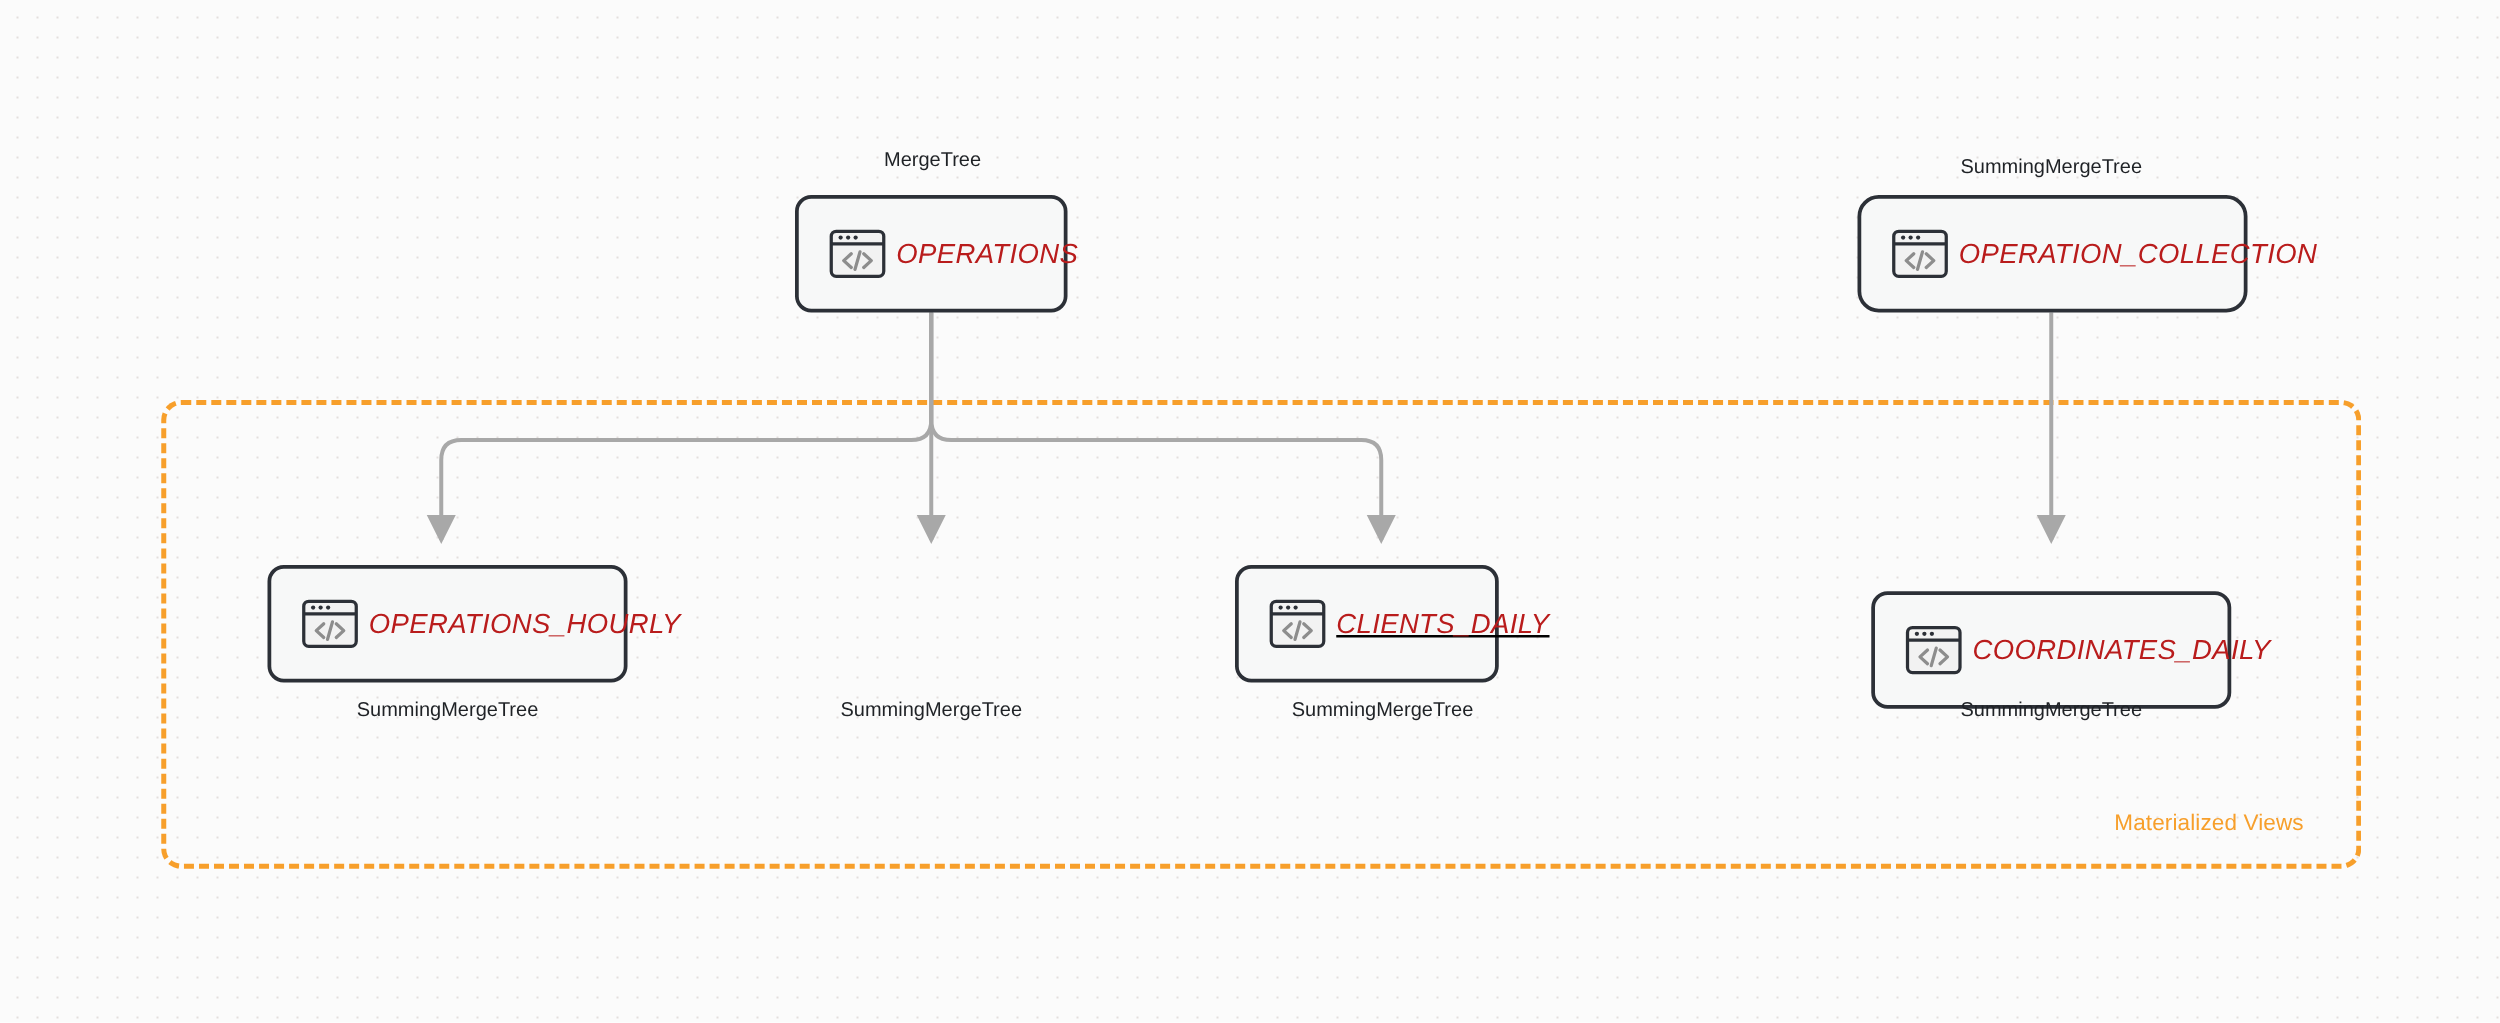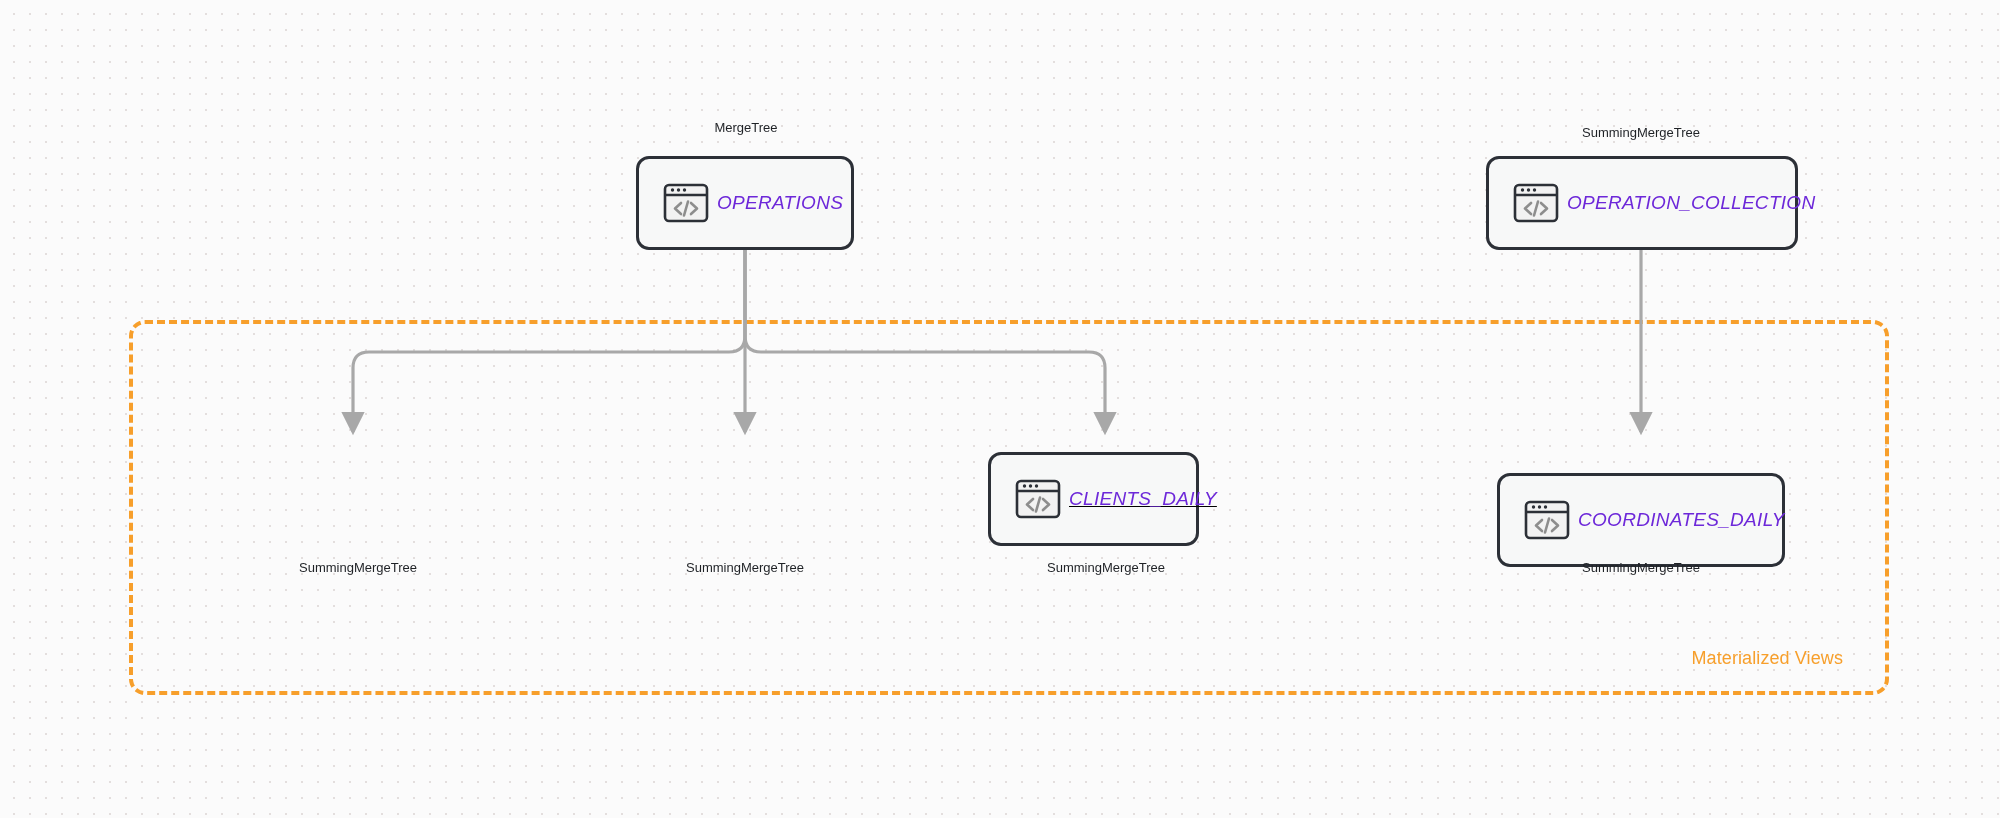--- a/index.html
+++ b/index.html
@@ -69,30 +69,30 @@
     flex: 0 0 auto;
     margin-left: 22px;
     width: 50px;
     height: 50px;
   }
 
   .node-title {
     flex: 1 1 auto;
     text-align: center;
     font-style: italic;
-    font-size: 19px;
-    color: #6d28d9;
+    font-size: 22px;
+    color: #b91c1c;
     letter-spacing: 0.3px;
     padding: 0 18px 0 6px;
     white-space: nowrap;
   }
 
   .engine-label {
     position: absolute;
-    font-size: 13px;
+    font-size: 16px;
     color: #1f2226;
     white-space: nowrap;
     text-align: center;
   }
 </style>
 </head>
 <body>
 
 <div id="canvas">
 
@@ -130,36 +130,51 @@
         <path d="M 20 25 L 14 30.5 L 20 36" stroke="#8d8d8d" stroke-width="2.6" fill="none" stroke-linecap="round" stroke-linejoin="round"></path>
         <path d="M 30 25 L 36 30.5 L 30 36" stroke="#8d8d8d" stroke-width="2.6" fill="none" stroke-linecap="round" stroke-linejoin="round"></path>
         <path d="M 27 23.5 L 23 37.5" stroke="#8d8d8d" stroke-width="2.6" fill="none" stroke-linecap="round"></path>
       </svg>
     </span>
     <span class="node-title">OPERATIONS</span>
   </div>
 
   <div class="engine-label" style="left:1481px; top:125px; width:320px;">SummingMergeTree</div>
 
-  <div class="node" style="left:1486px; top:156px; width:312px;">
+  <div class="node" style="left:1486px; top:156px; width:312px;border-radius:17px;">
     <span class="node-icon">
       <svg viewBox="0 0 50 50" width="50" height="50" xmlns="http://www.w3.org/2000/svg">
         <rect x="4" y="7" width="42" height="36" rx="4" ry="4" fill="#f2f2f2" stroke="#2c3037" stroke-width="2.6"></rect>
         <path d="M 4 17 L 46 17" stroke="#2c3037" stroke-width="2.6" fill="none"></path>
         <circle cx="11.5" cy="12" r="1.7" fill="#2c3037"></circle>
         <circle cx="17.5" cy="12" r="1.7" fill="#2c3037"></circle>
         <circle cx="23.5" cy="12" r="1.7" fill="#2c3037"></circle>
         <path d="M 20 25 L 14 30.5 L 20 36" stroke="#8d8d8d" stroke-width="2.6" fill="none" stroke-linecap="round" stroke-linejoin="round"></path>
         <path d="M 30 25 L 36 30.5 L 30 36" stroke="#8d8d8d" stroke-width="2.6" fill="none" stroke-linecap="round" stroke-linejoin="round"></path>
         <path d="M 27 23.5 L 23 37.5" stroke="#8d8d8d" stroke-width="2.6" fill="none" stroke-linecap="round"></path>
       </svg>
     </span>
     <span class="node-title">OPERATION_COLLECTION</span>
   </div>
 
+  <div class="node" style="left:214px; top:452px; width:288px;">
+    <span class="node-icon">
+      <svg viewBox="0 0 50 50" width="50" height="50" xmlns="http://www.w3.org/2000/svg">
+        <rect x="4" y="7" width="42" height="36" rx="4" ry="4" fill="#f2f2f2" stroke="#2c3037" stroke-width="2.6"></rect>
+        <path d="M 4 17 L 46 17" stroke="#2c3037" stroke-width="2.6" fill="none"></path>
+        <circle cx="11.5" cy="12" r="1.7" fill="#2c3037"></circle>
+        <circle cx="17.5" cy="12" r="1.7" fill="#2c3037"></circle>
+        <circle cx="23.5" cy="12" r="1.7" fill="#2c3037"></circle>
+        <path d="M 20 25 L 14 30.5 L 20 36" stroke="#8d8d8d" stroke-width="2.6" fill="none" stroke-linecap="round" stroke-linejoin="round"></path>
+        <path d="M 30 25 L 36 30.5 L 30 36" stroke="#8d8d8d" stroke-width="2.6" fill="none" stroke-linecap="round" stroke-linejoin="round"></path>
+        <path d="M 27 23.5 L 23 37.5" stroke="#8d8d8d" stroke-width="2.6" fill="none" stroke-linecap="round"></path>
+      </svg>
+    </span>
+    <span class="node-title">OPERATIONS_HOURLY</span>
+  </div>
   <div class="engine-label" style="left:214px; top:560px; width:288px;">SummingMergeTree</div>
 
   <div class="engine-label" style="left:608px; top:560px; width:274px;">SummingMergeTree</div>
 
   <div class="node" style="left:988px; top:452px; width:211px;text-decoration:underline;">
     <span class="node-icon">
       <svg viewBox="0 0 50 50" width="50" height="50" xmlns="http://www.w3.org/2000/svg">
         <rect x="4" y="7" width="42" height="36" rx="4" ry="4" fill="#f2f2f2" stroke="#2c3037" stroke-width="2.6"></rect>
         <path d="M 4 17 L 46 17" stroke="#2c3037" stroke-width="2.6" fill="none"></path>
         <circle cx="11.5" cy="12" r="1.7" fill="#2c3037"></circle>

